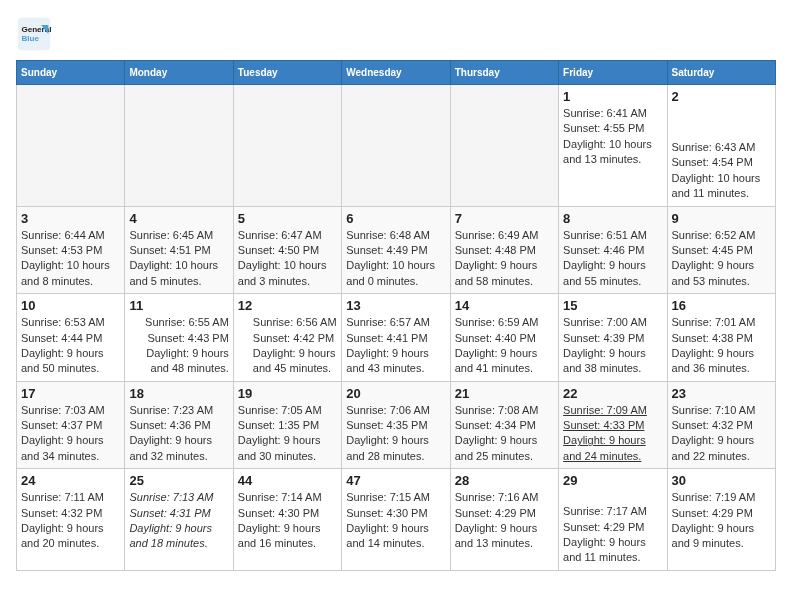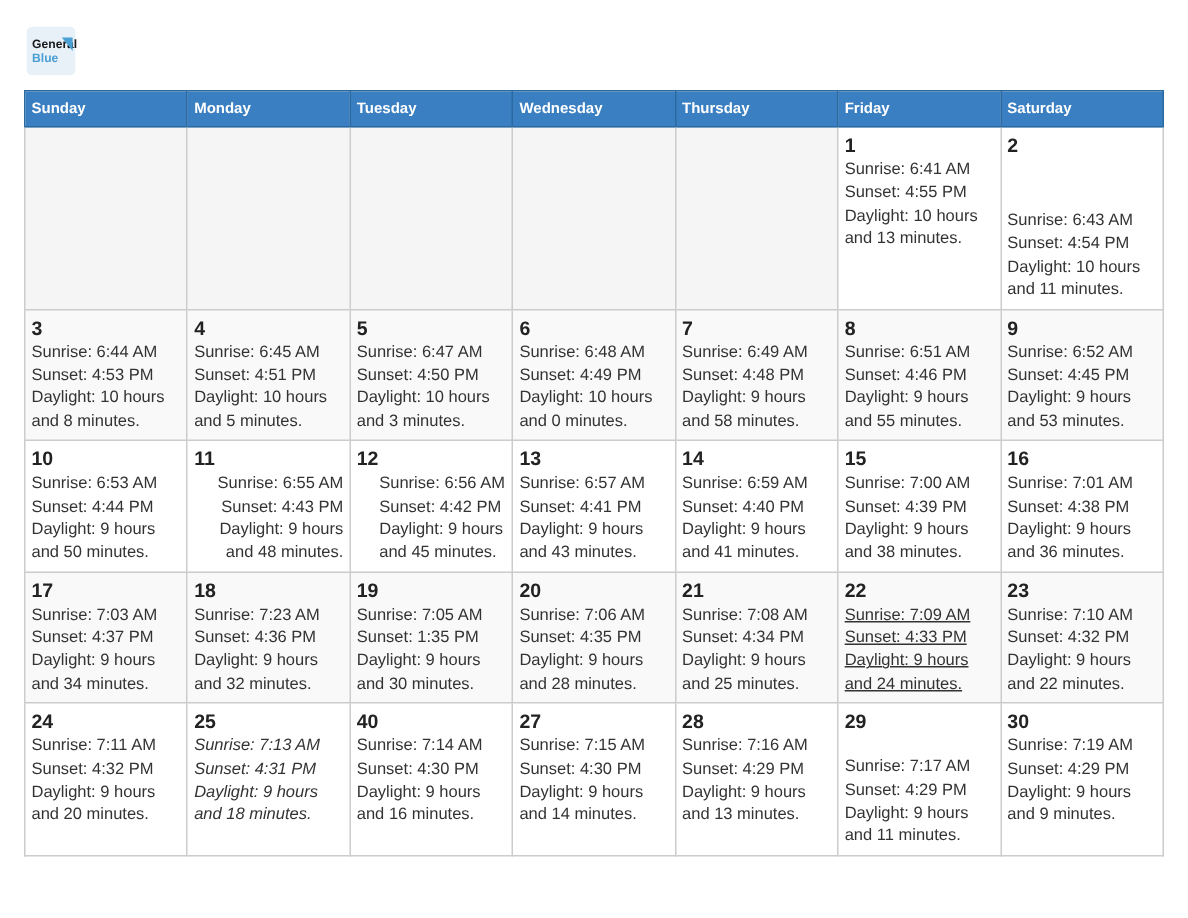--- a/index.html
+++ b/index.html
@@ -283,27 +283,27 @@
 Sunset: 4:32 PM
 Daylight: 9 hours and 20 minutes.</div>
         </td>
         <td>
           <div class="day-number">25</div>
           <div class="day-info" style="white-space: pre-line; font-style: italic;">Sunrise: 7:13 AM
 Sunset: 4:31 PM
 Daylight: 9 hours and 18 minutes.</div>
         </td>
         <td>
-          <div class="day-number">40</div>
+          <div class="day-number">44</div>
           <div class="day-info" style="white-space: pre-line;">Sunrise: 7:14 AM
 Sunset: 4:30 PM
 Daylight: 9 hours and 16 minutes.</div>
         </td>
         <td>
-          <div class="day-number">27</div>
+          <div class="day-number">47</div>
           <div class="day-info" style="white-space: pre-line;">Sunrise: 7:15 AM
 Sunset: 4:30 PM
 Daylight: 9 hours and 14 minutes.</div>
         </td>
         <td>
           <div class="day-number">28</div>
           <div class="day-info" style="white-space: pre-line;">Sunrise: 7:16 AM
 Sunset: 4:29 PM
 Daylight: 9 hours and 13 minutes.</div>
         </td>

